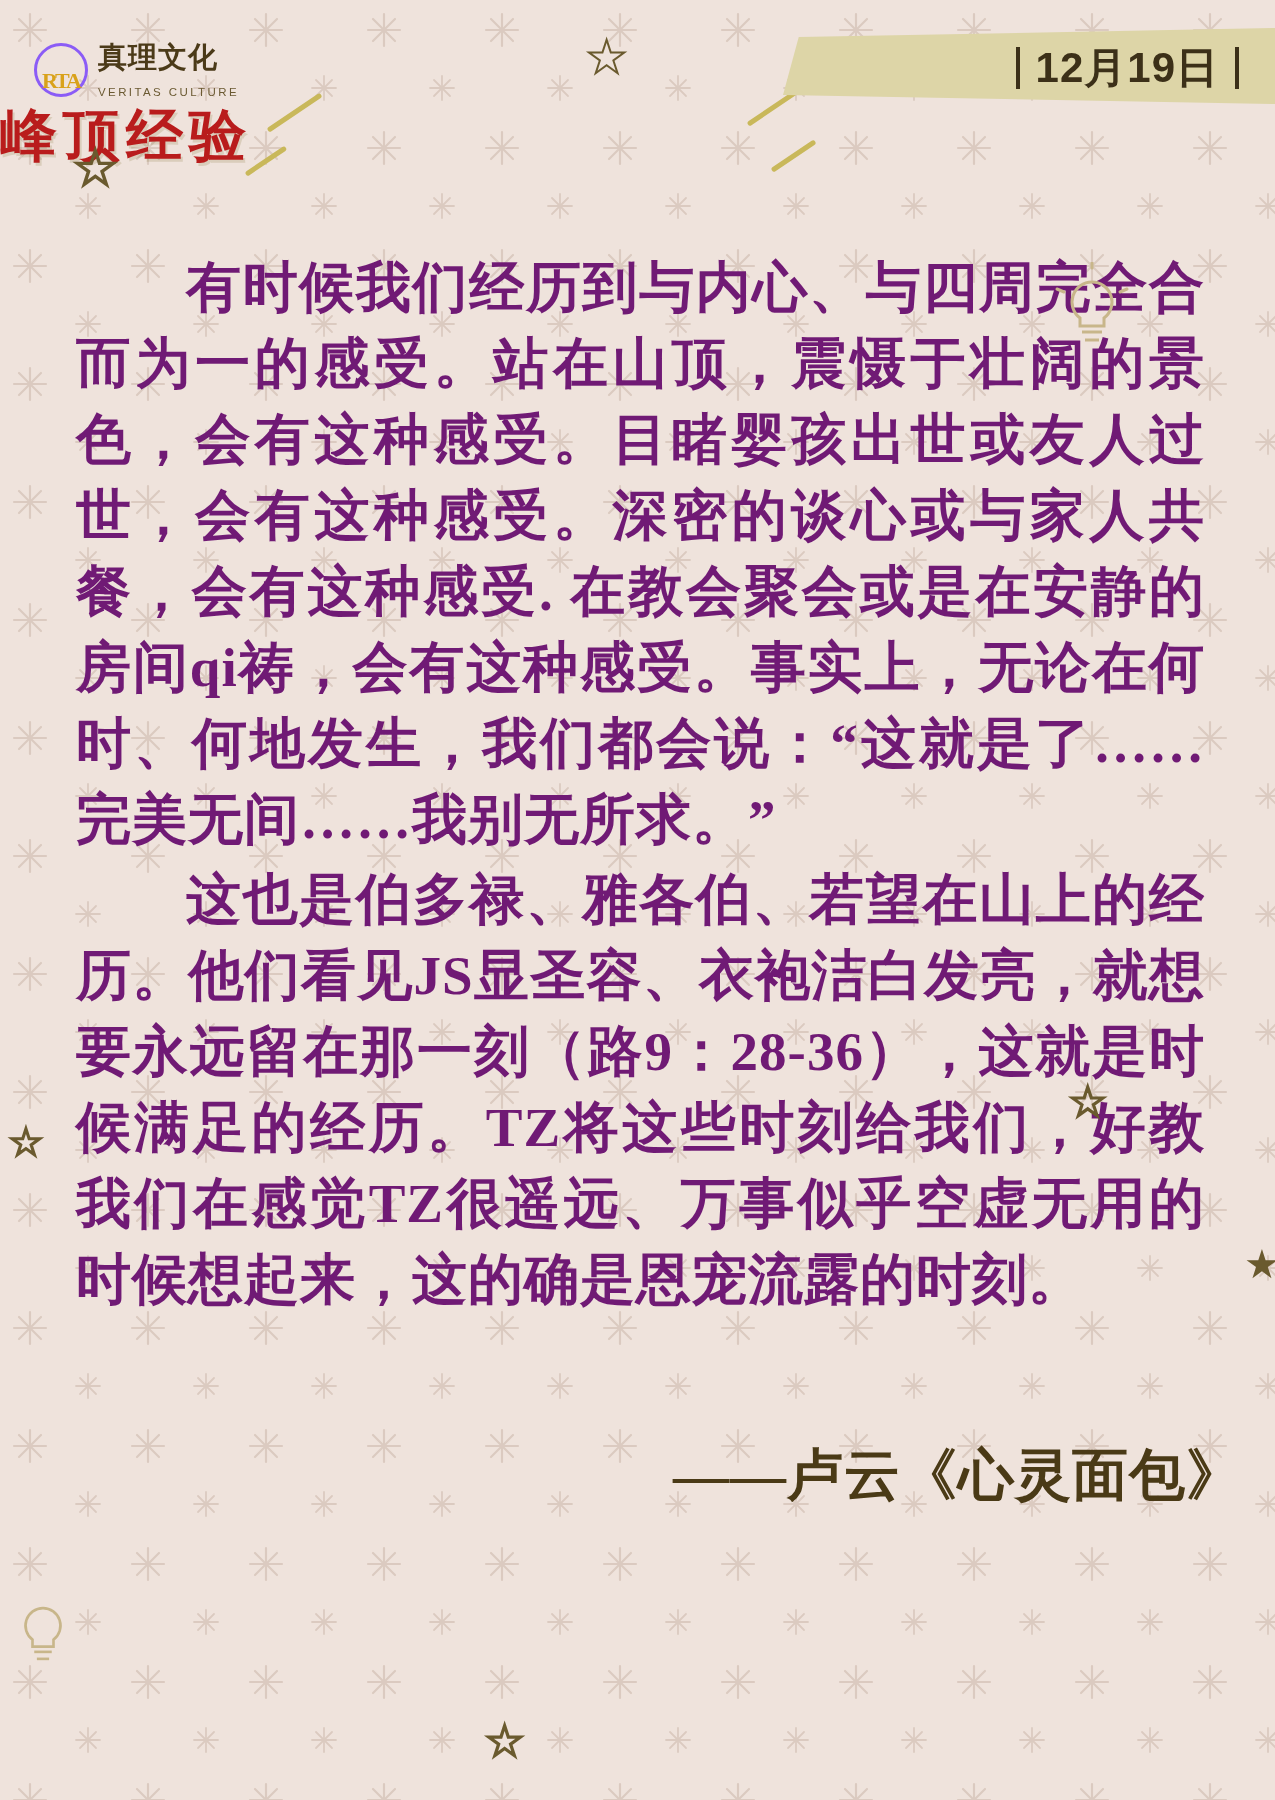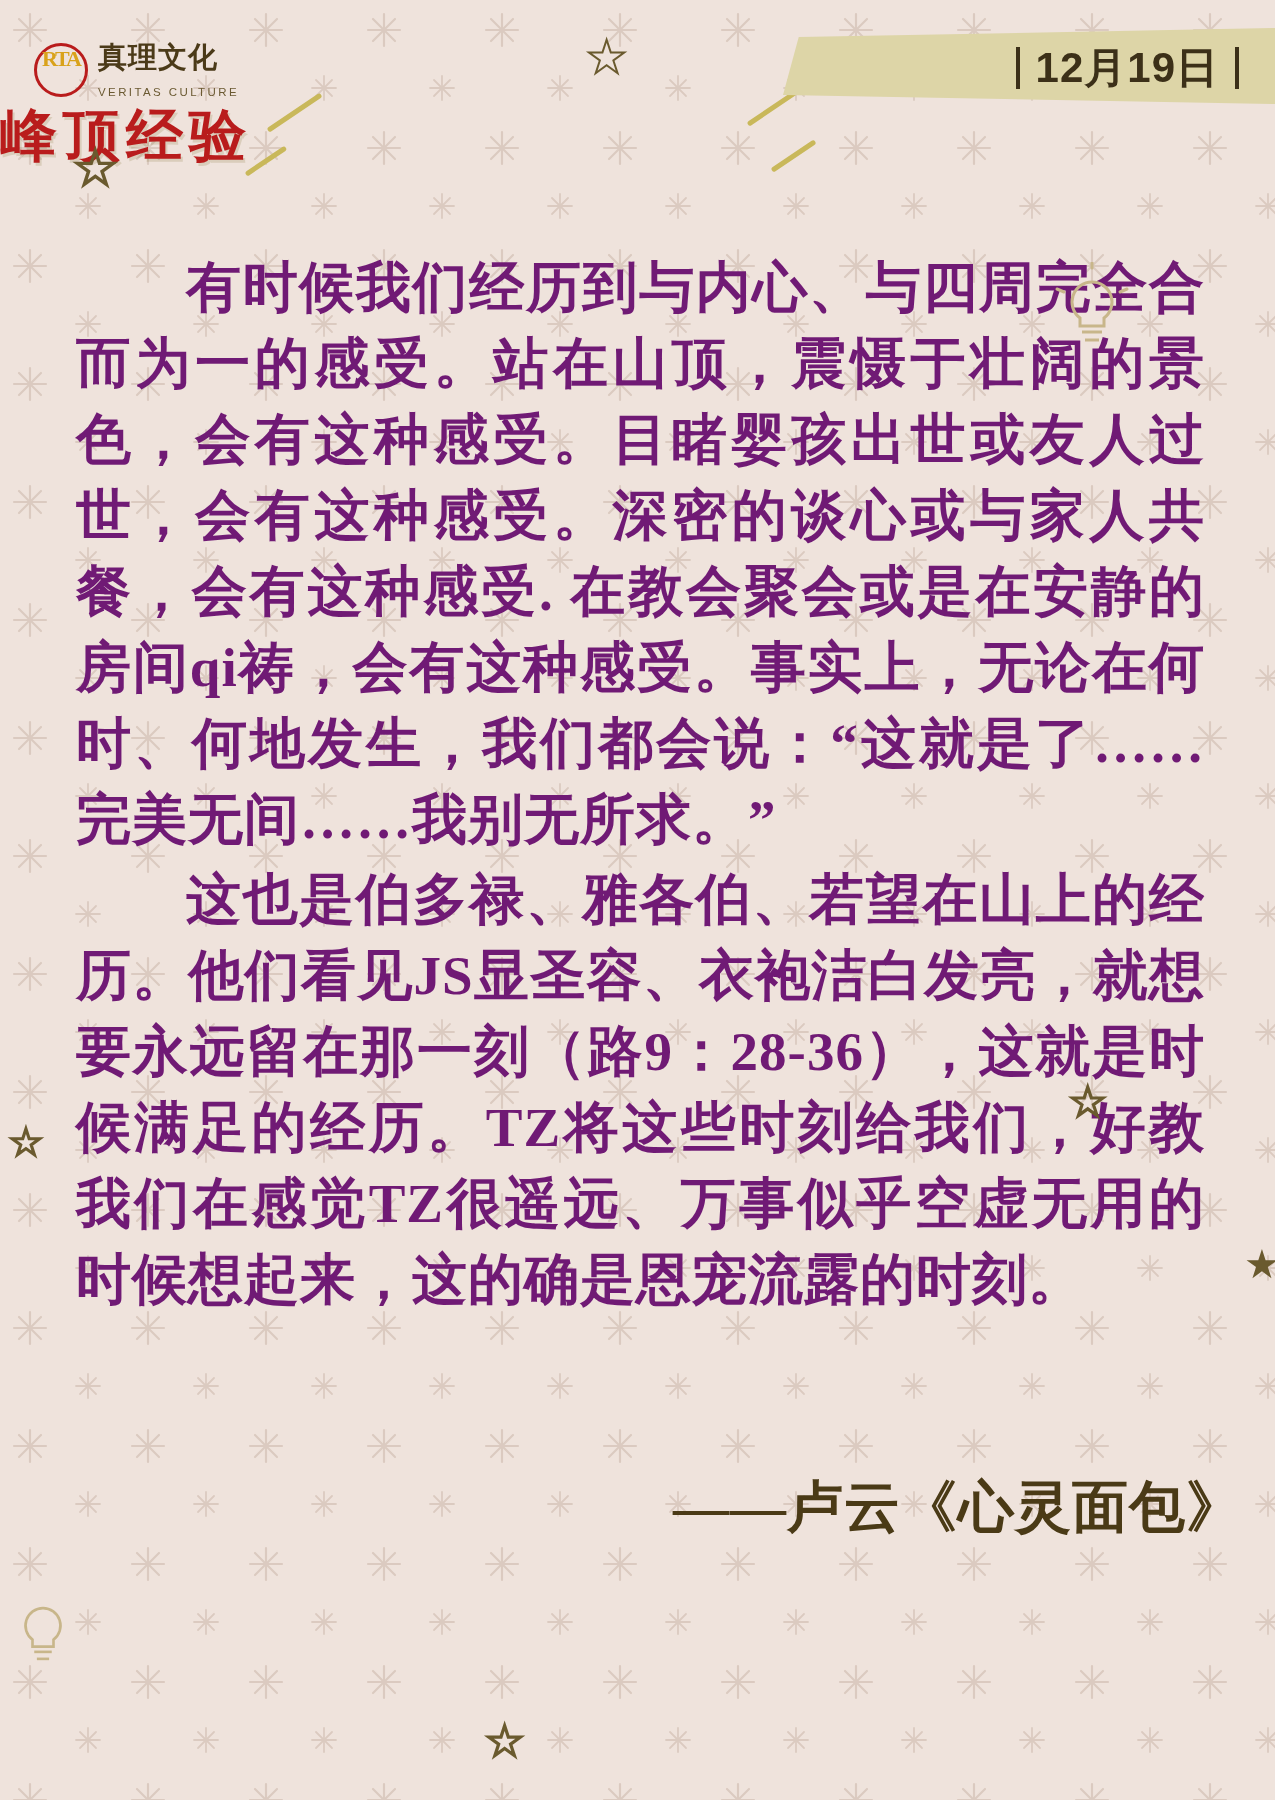--- a/index.html
+++ b/index.html
@@ -33,24 +33,24 @@
     position: absolute;
     left: 34px;
     top: 42px;
     display: flex;
     align-items: center;
     gap: 10px;
   }
   #logo-mark {
     width: 54px;
     height: 54px;
-    border: 3px solid #b91c1c;
+    border: 3px solid #8b5cf6;
     border-radius: 50%;
     display: flex;
-    align-items: flex-start;
+    align-items: flex-end;
     justify-content: center;
     box-sizing: border-box;
   }
   #logo-mark span {
     font-family: "Liberation Serif", serif;
     font-size: 22px;
     font-weight: bold;
     color: #d9a21b;
     letter-spacing: -2px;
   }
@@ -151,21 +151,21 @@
   }
   #body-text p {
     margin: 0 0 4px 0;
     text-indent: 2em;
   }
 
   
   #attribution {
     position: absolute;
     right: 32px;
-    top: 1470px;
+    top: 1438px;
     font-family: "Liberation Serif", serif;
     font-size: 56px;
     font-weight: bold;
     color: #4a3a16;
     letter-spacing: 1px;
   }
 
   
   .star {
     position: absolute;

